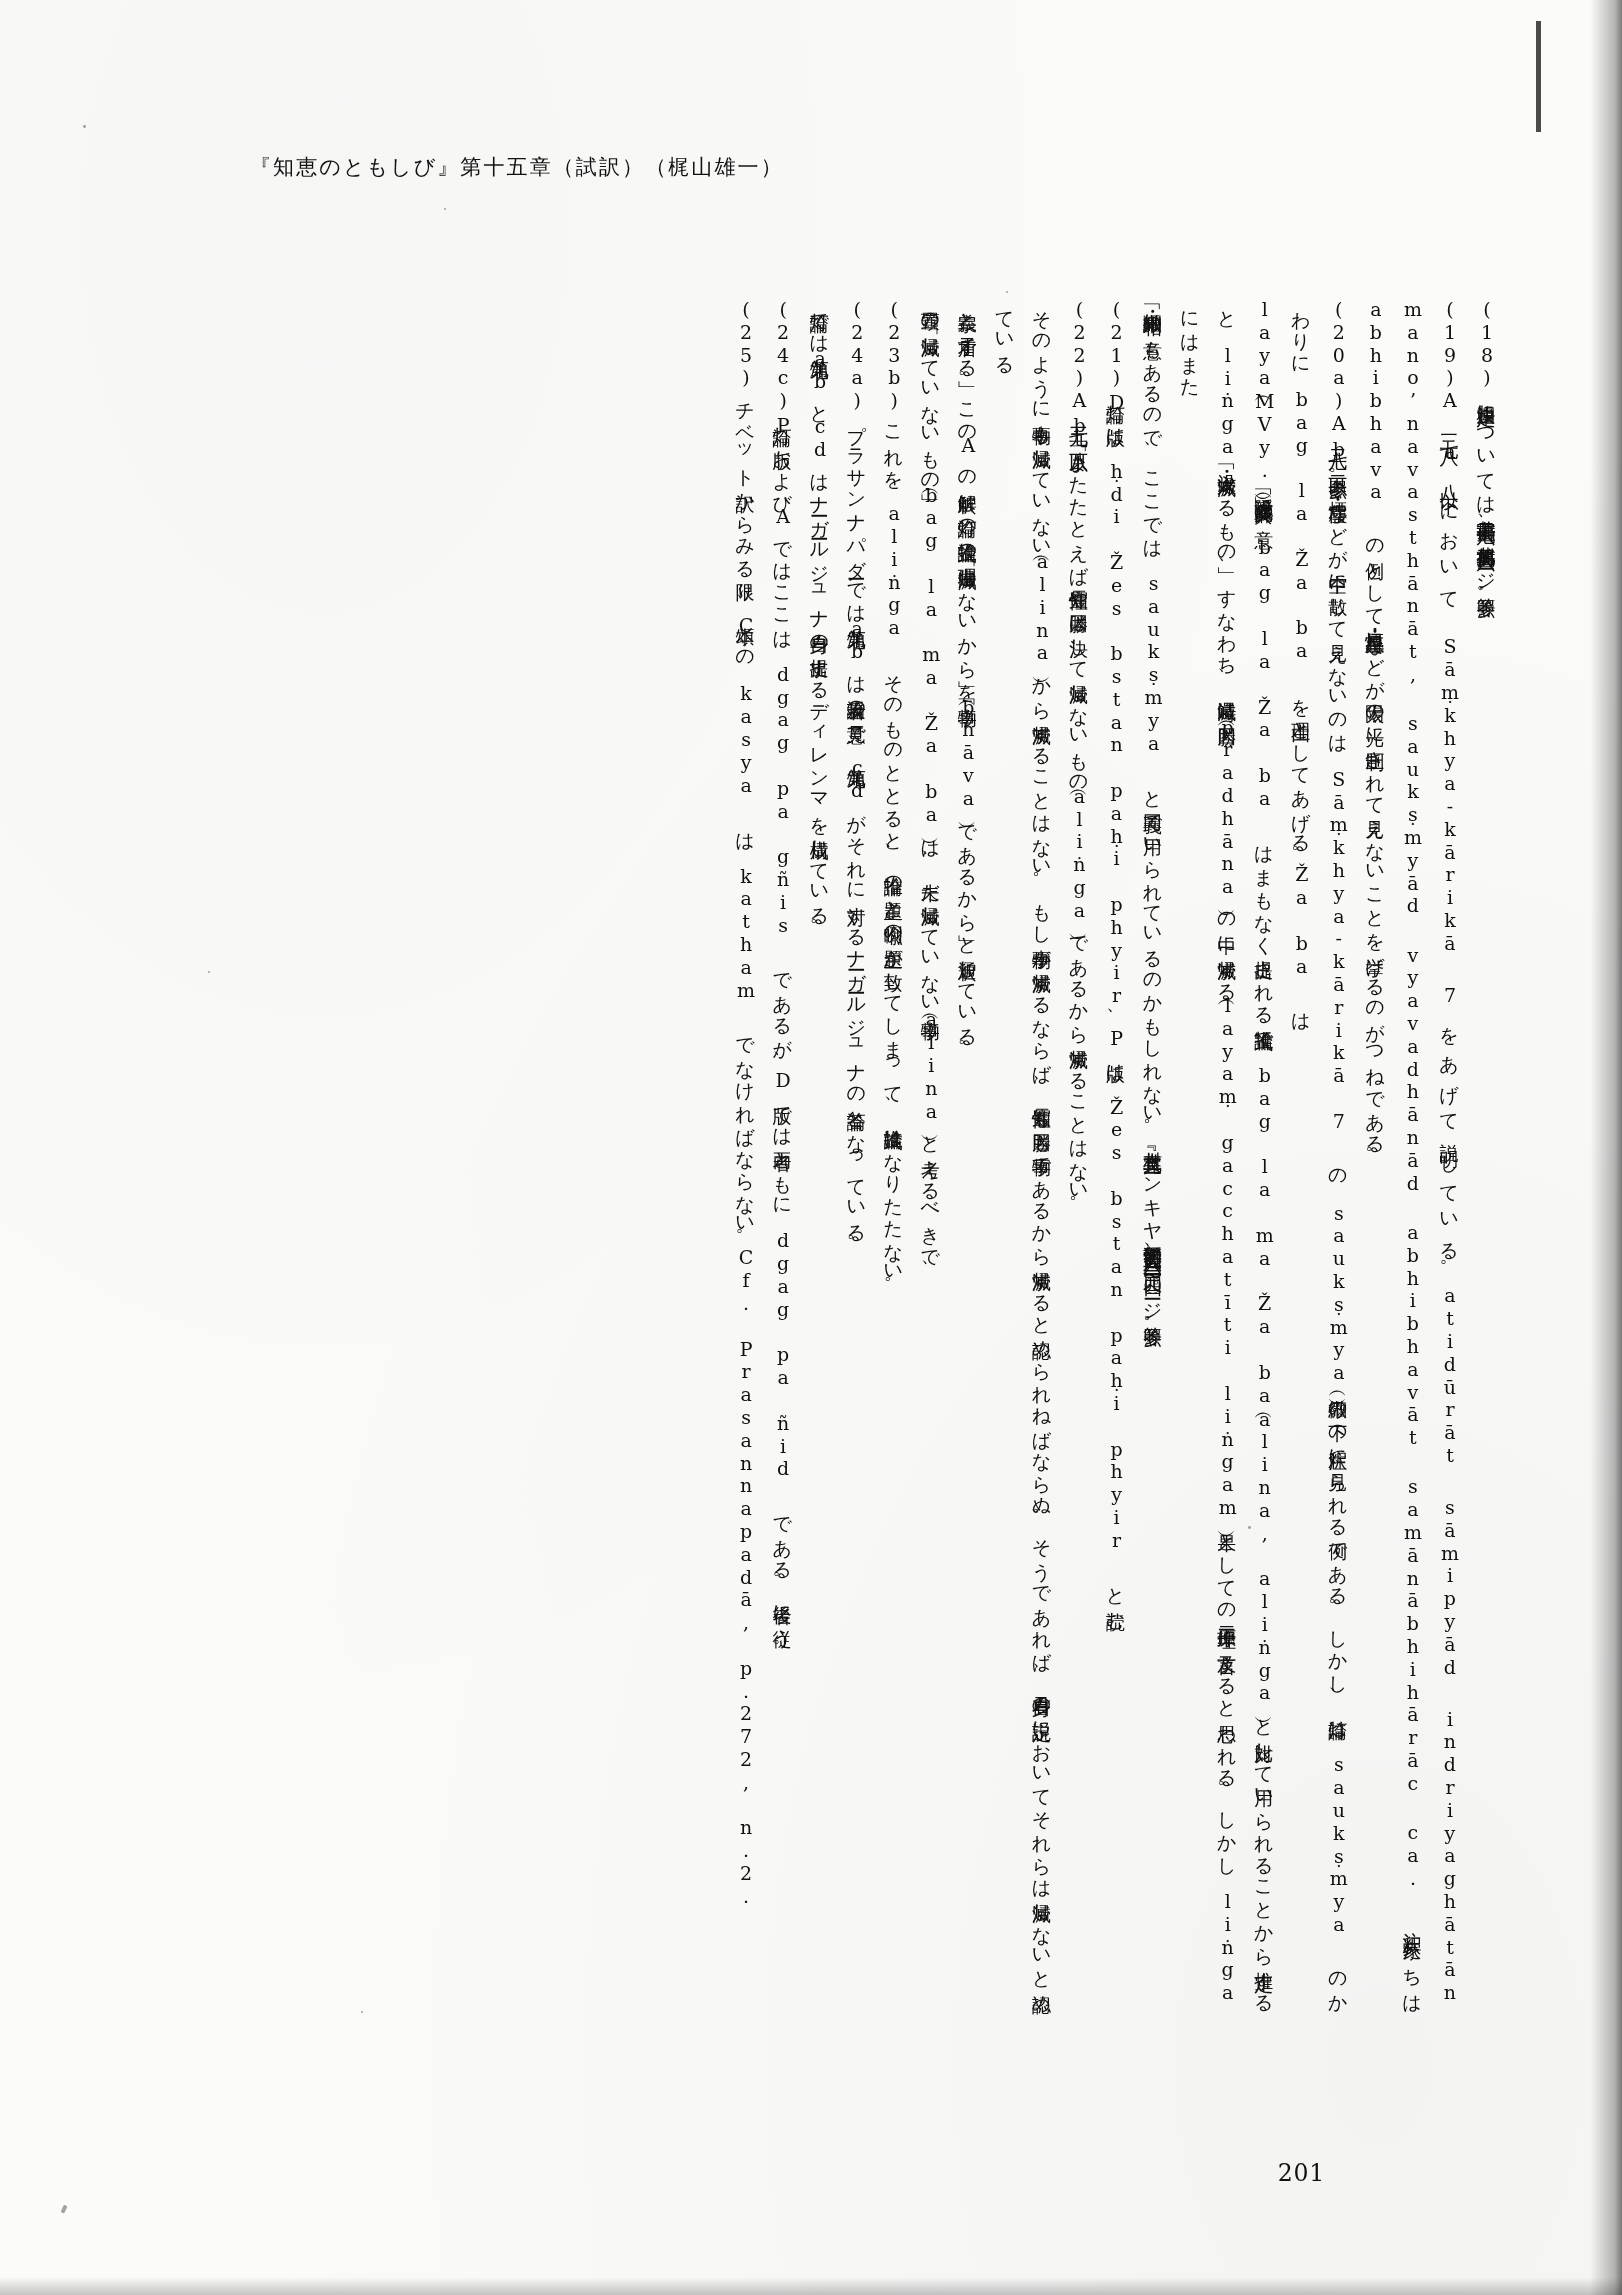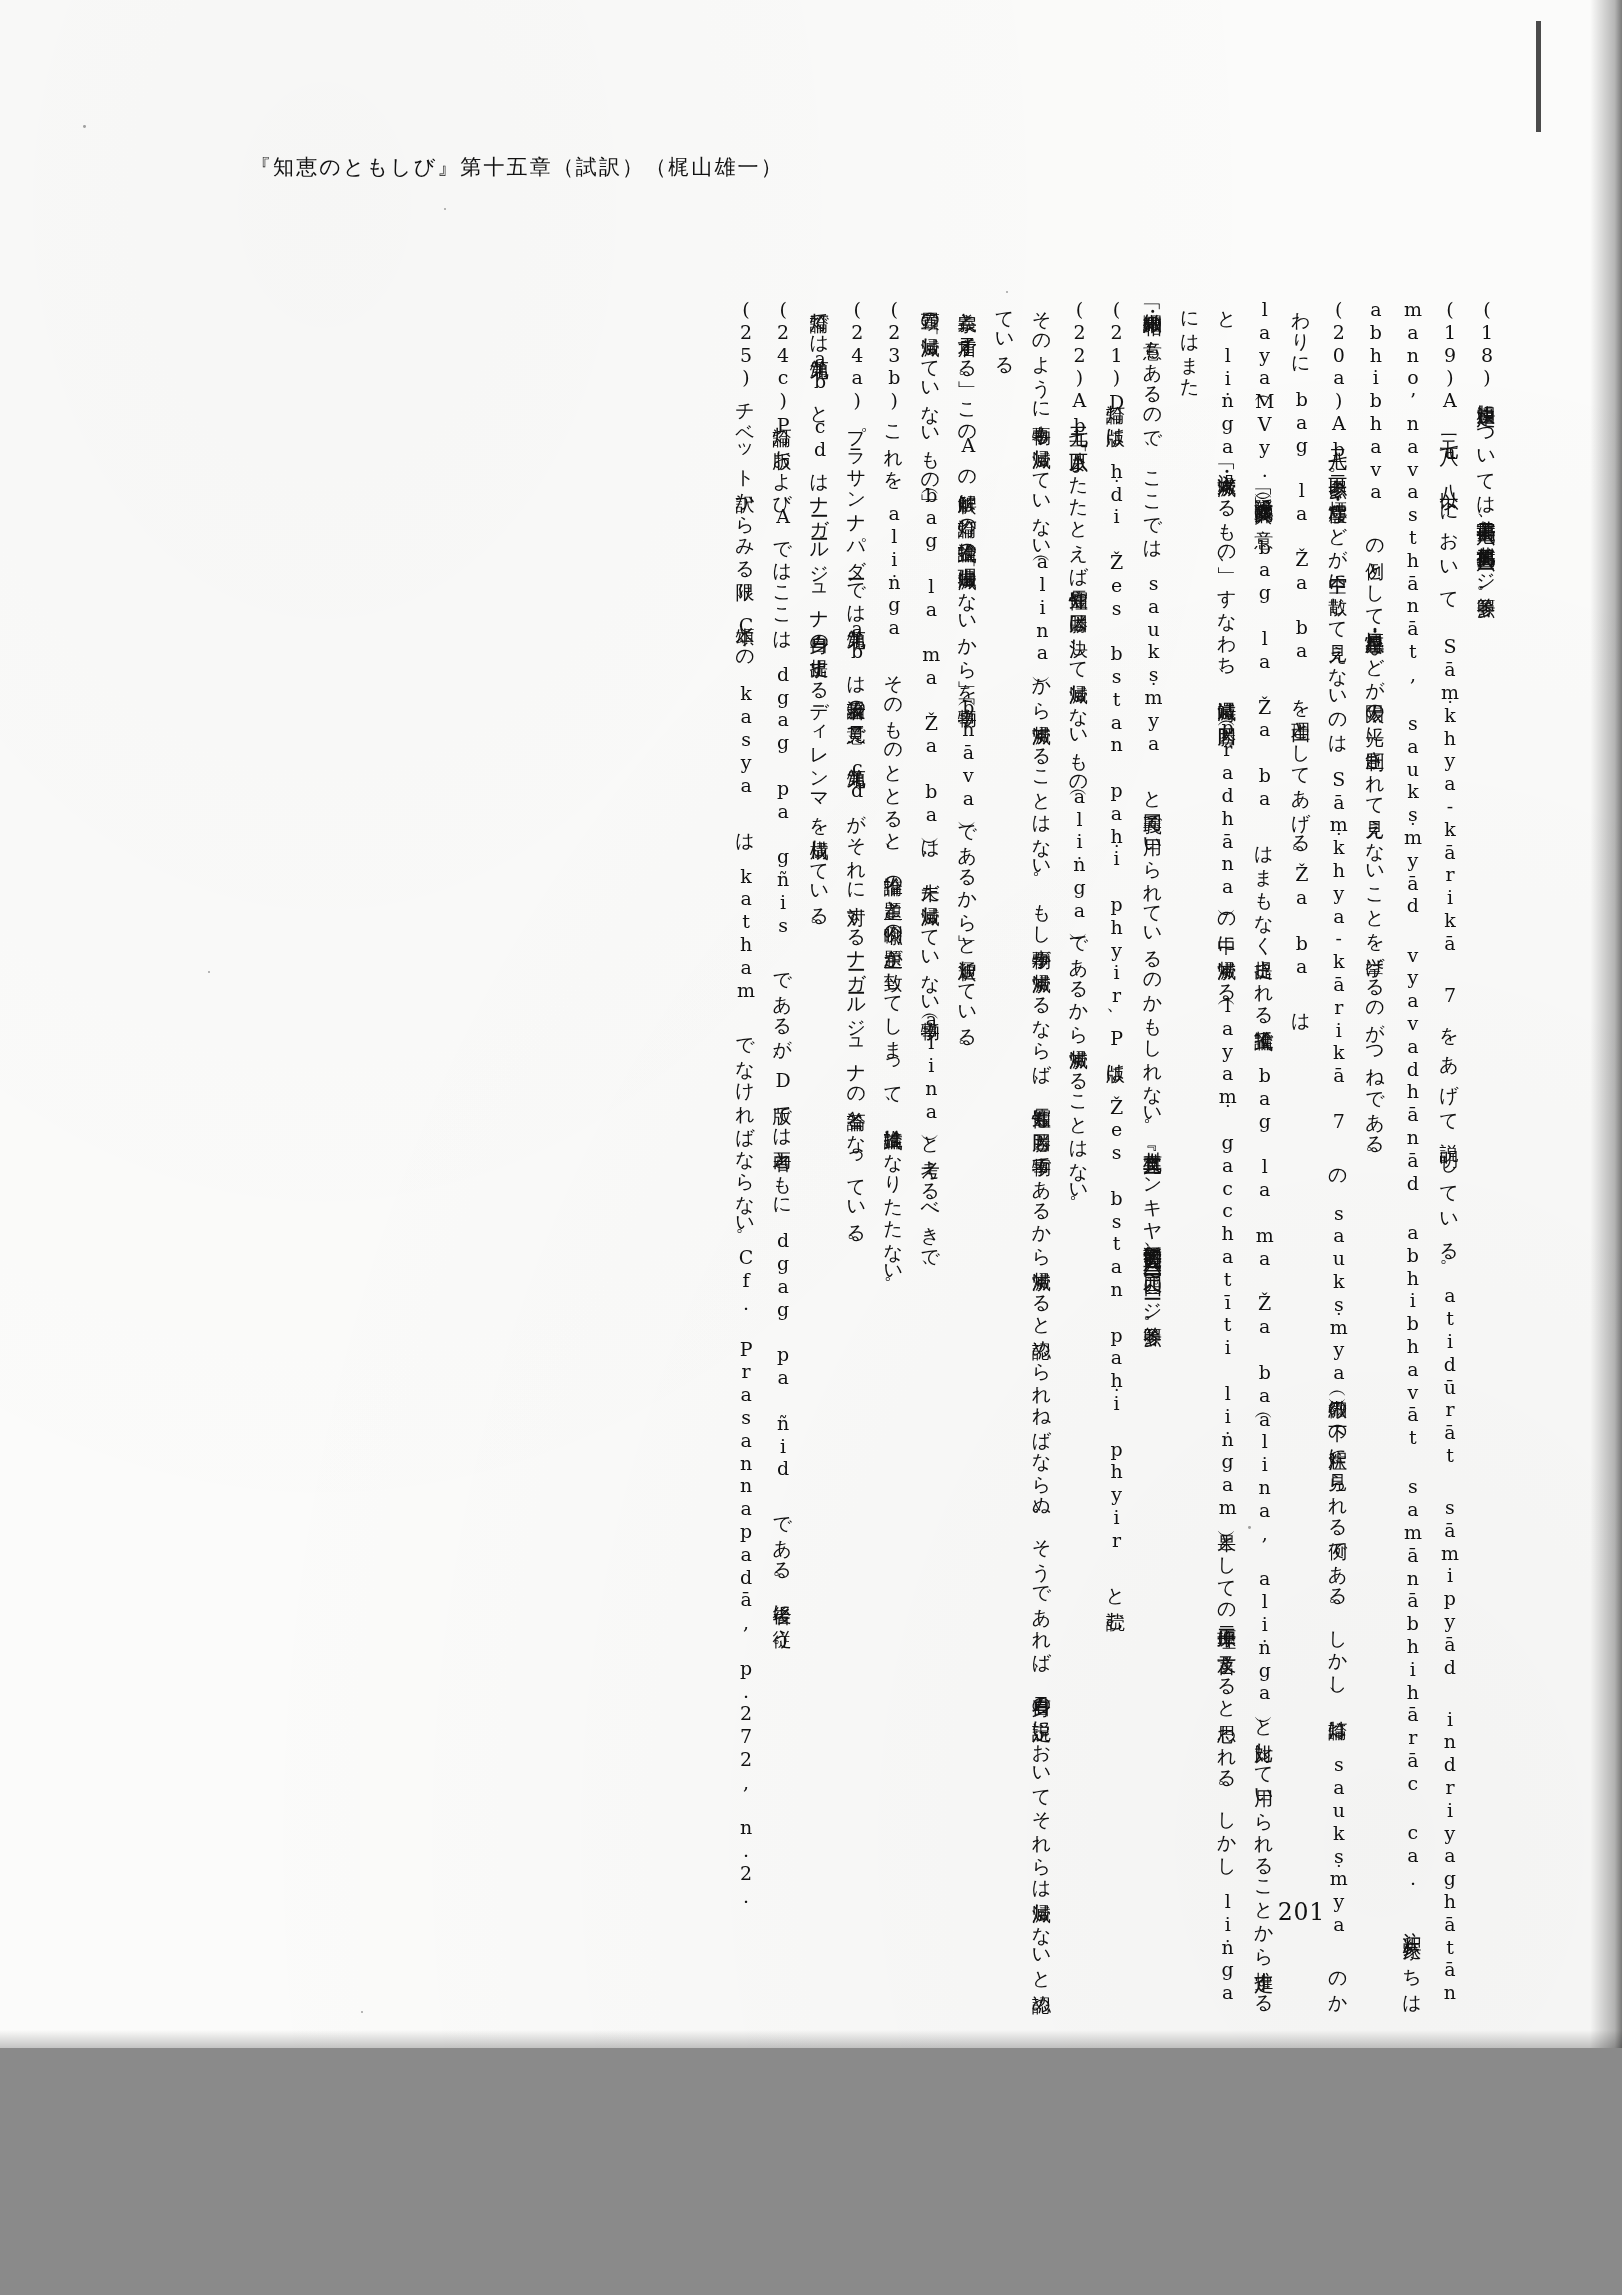--- a/index.html
+++ b/index.html
@@ -3,21 +3,21 @@
 <meta charset="utf-8">
 <style>
   html, body {
     margin: 0;
     padding: 0;
     background: #8a8a8a;
   }
   .page {
     position: relative;
     width: 1623px;
-    height: 2048px;
+    height: 2295px;
     background: #ffffff;
     overflow: hidden;
     font-family: "Liberation Serif", serif;
     color: #111111;
   }
   
   .paper-tone {
     position: absolute;
     inset: 0;
     background:
@@ -87,21 +87,21 @@
     height: 100%;
     font-size: 19px;
     line-height: 1.95;
     letter-spacing: 0.8px;
     text-align: justify;
     margin-left: 0;
     font-family: "DejaVu Serif", serif;
   }
   .page-number {
     position: absolute;
-    bottom: 122px;
+    bottom: 108px;
     right: 298px;
     font-size: 23.6px;
     font-family: "DejaVu Serif", serif;
     letter-spacing: 0.7px;
   }
   .speck {
     position: absolute;
     background: #4a4a4a;
     border-radius: 50%;
     opacity: 0.5;

